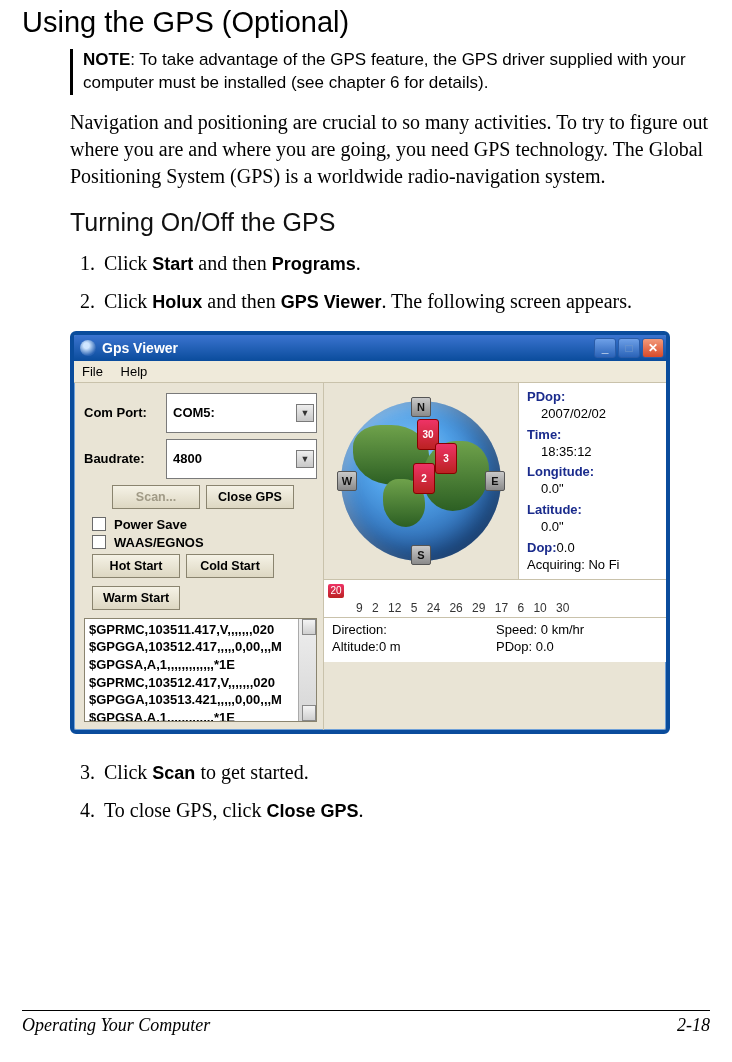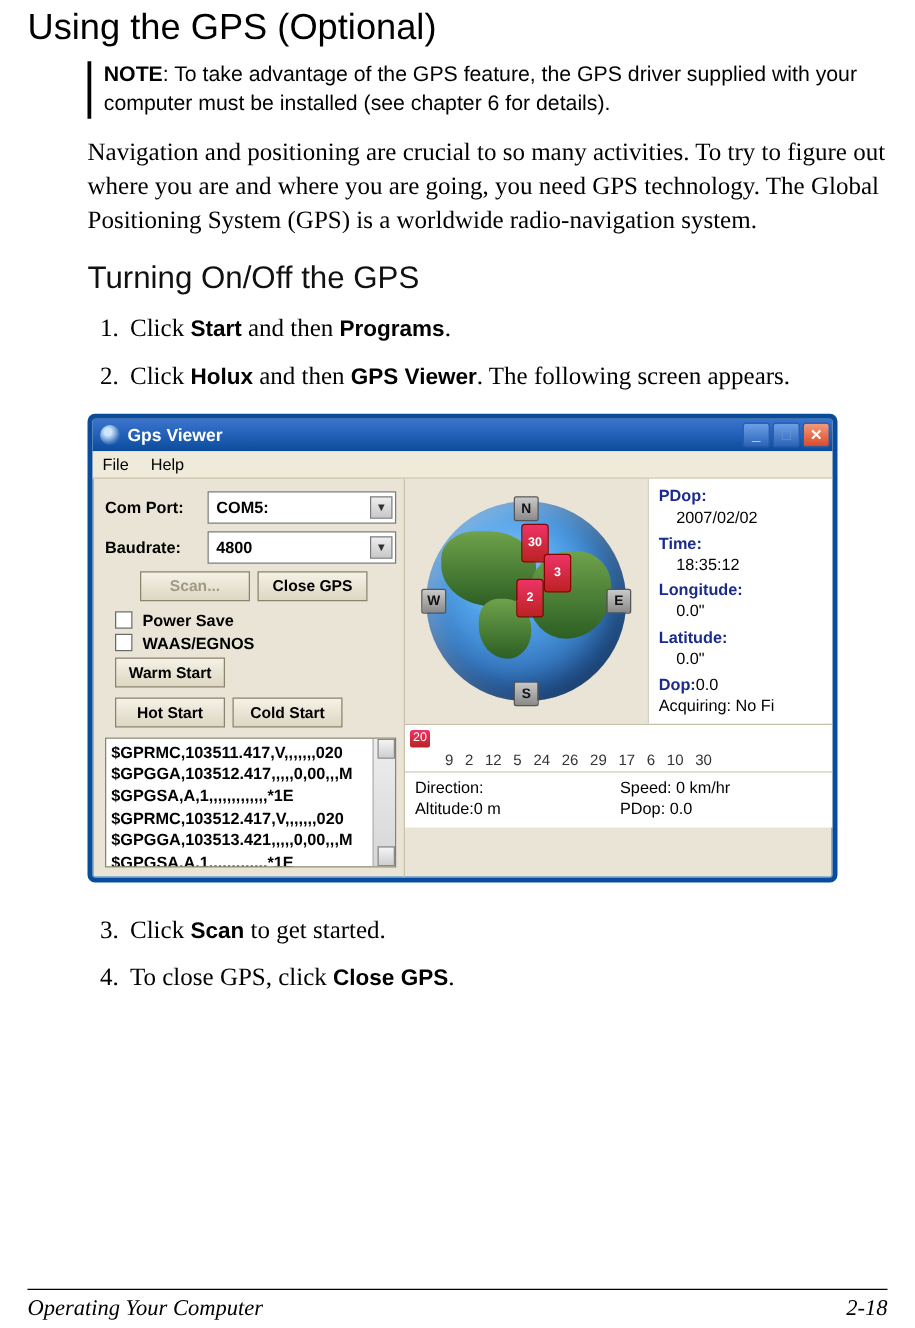--- a/index.html
+++ b/index.html
@@ -103,21 +103,21 @@
   .panel-left {
     width: 250px;
     padding: 10px 6px 8px 10px;
     border-right: 1px solid #c9c2ab;
   }
   .panel-right { flex: 1; display: flex; flex-direction: column; }
 
   .form-row { display: flex; align-items: center; margin-bottom: 6px; }
   .form-row .lbl { width: 82px; font-weight: 700; }
   .combo {
-    flex: 1; height: 26px; background: #fff;
+    flex: 1; height: 40px; background: #fff;
     border: 1px solid #7a7a7a; display: flex; align-items: center;
     padding: 0 2px 0 6px; font-weight: 700; font-size: 13px;
     position: relative;
   }
   .combo .arrow {
     width: 18px; height: 18px; margin-left: auto;
     background: linear-gradient(#eee,#c8c8c8);
     border: 1px solid #7a7a7a;
     display: flex; align-items:center; justify-content:center;
     font-size: 9px; color: #333;
@@ -217,21 +217,21 @@
     font-weight:400; color:#333; word-spacing: 6px;
   }
   .status-row {
     background:#fff; border-top:1px solid #c9c2ab;
     padding: 4px 6px 8px 8px; font-size:13px;
     display:grid; grid-template-columns: 1fr 1fr; row-gap:2px;
   }
 
   .page-footer {
     position: absolute;
-    left: 22px; right: 22px; bottom: 11px;
+    left: 22px; right: 22px; bottom: 32px;
     border-top: 1px solid #000;
     padding-top: 4px;
     display:flex; justify-content: space-between;
     font-style: italic;
     font-size: 18px;
   }
 </style>
 </head>
 <body>
 
@@ -291,25 +291,25 @@
         </div>
         <div class="chk-row">
           <span class="chk"></span>
           <span>Power Save</span>
         </div>
         <div class="chk-row">
           <span class="chk"></span>
           <span>WAAS/EGNOS</span>
         </div>
         <div class="btnrow" style="margin-left:8px;">
-          <div class="btn">Warm Start</div>
-        </div>
-        <div class="btnrow" style="margin-left:8px;">
           <div class="btn">Hot Start</div>
           <div class="btn">Cold Start</div>
+        </div>
+        <div class="btnrow" style="margin-left:8px;">
+          <div class="btn">Warm Start</div>
         </div>
         <div class="nmea">
           <div>$GPRMC,103511.417,V,,,,,,,020</div>
           <div>$GPGGA,103512.417,,,,,0,00,,,M</div>
           <div>$GPGSA,A,1,,,,,,,,,,,,,*1E</div>
           <div>$GPRMC,103512.417,V,,,,,,,020</div>
           <div>$GPGGA,103513.421,,,,,0,00,,,M</div>
           <div>$GPGSA,A,1,,,,,,,,,,,,,*1E</div>
           <div class="scroll"></div>
         </div>

